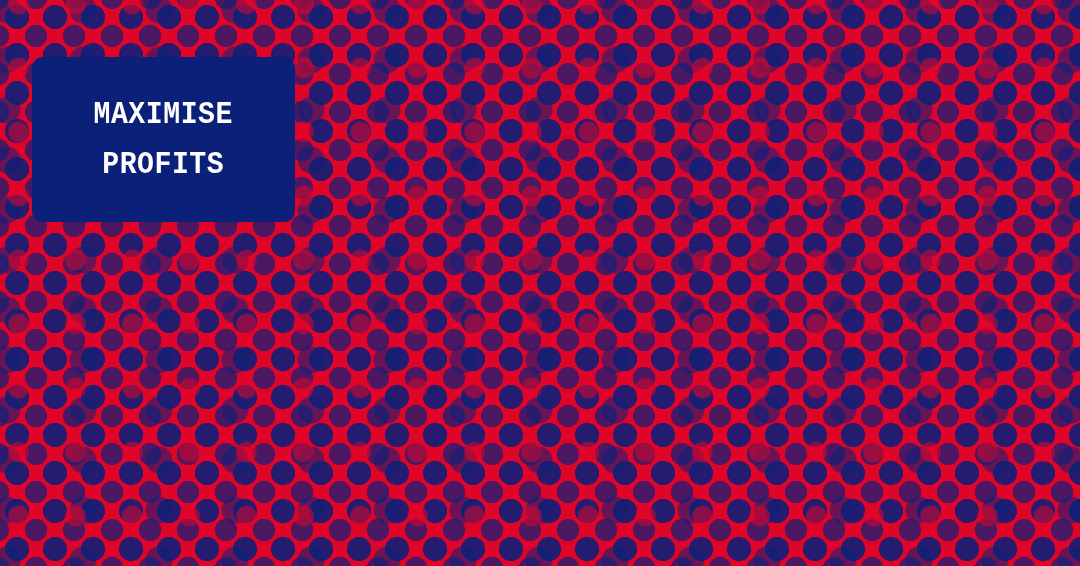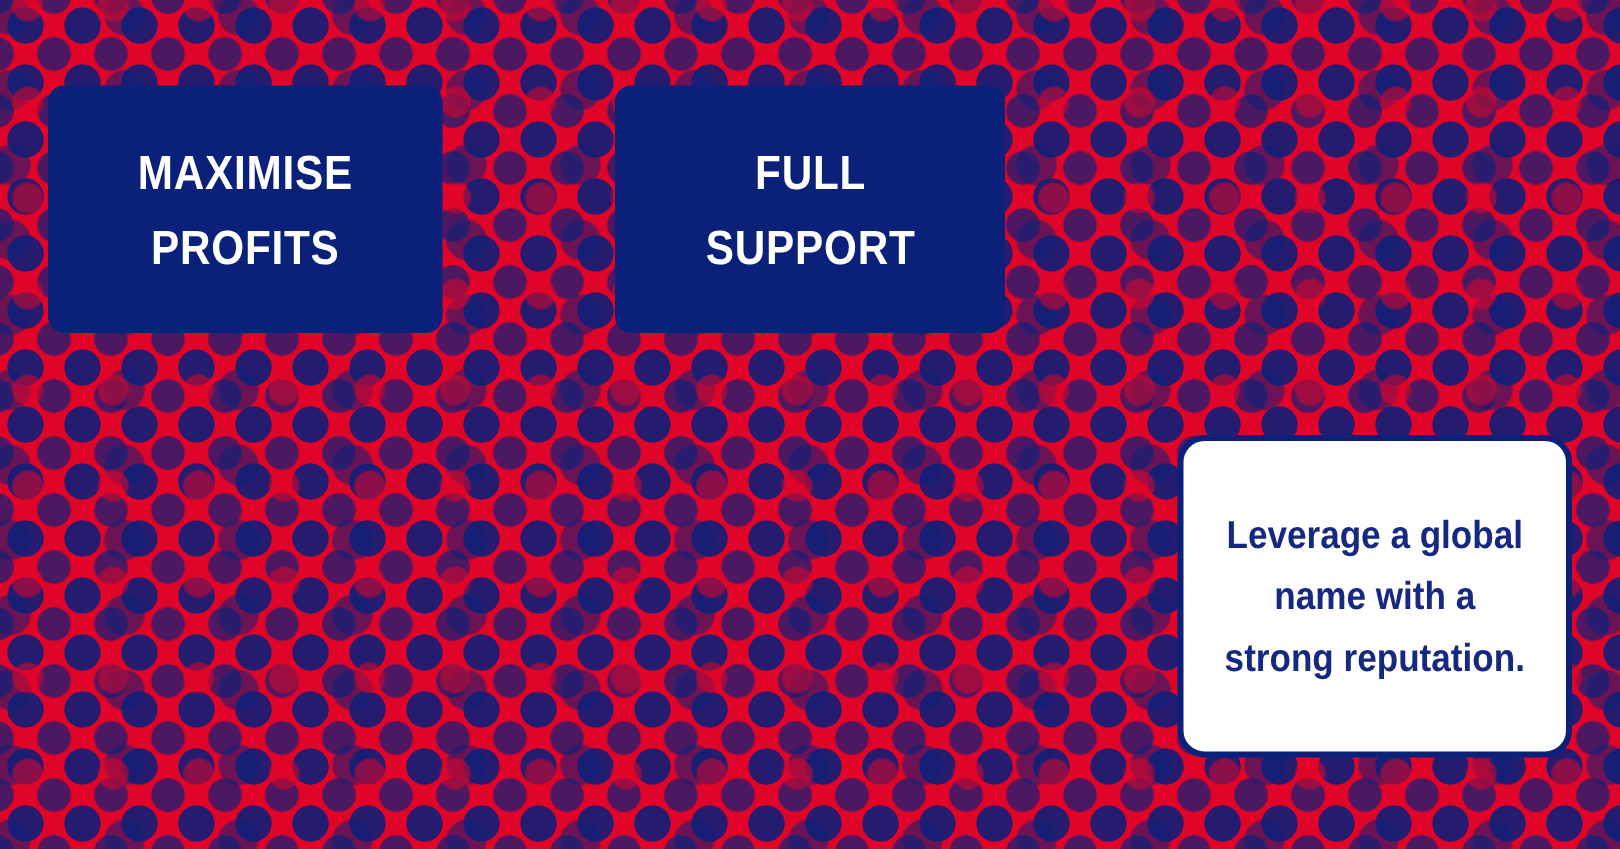--- a/index.html
+++ b/index.html
@@ -78,20 +78,21 @@
     box-sizing: border-box;
     text-align: center;
   }
 
   .card-head {
     grid-row: 1;
     background: #0b2079;
     border-radius: 11px;
     color: #ffffff;
     padding: 6px 10px;
+    font-family: Liberation Mono, monospace;
   }
 
   .card-body {
     grid-row: 3;
     background: #ffffff;
     border: 4px solid #0b2079;
     border-radius: 18px;
     color: #132a86;
     padding: 10px 14px;
   }
@@ -129,23 +130,16 @@
     <div class="dotlayer layer-d"></div>
   </div>
 
   <div class="grid">
 
     <div class="card card-head" style="grid-column:1">
       <div class="head-text">MAXIMISE
 PROFITS</div>
     </div>
 
-    <div class="card card-head" style="grid-column:2">
-      <div class="head-text">FULL
-SUPPORT</div>
-    </div>
 
-    <div class="card card-body" style="grid-column:3">
-      <div class="body-text">Leverage a global name with a strong reputation.</div>
-    </div>
 
   </div>
 </div>
 
 </body></html>

